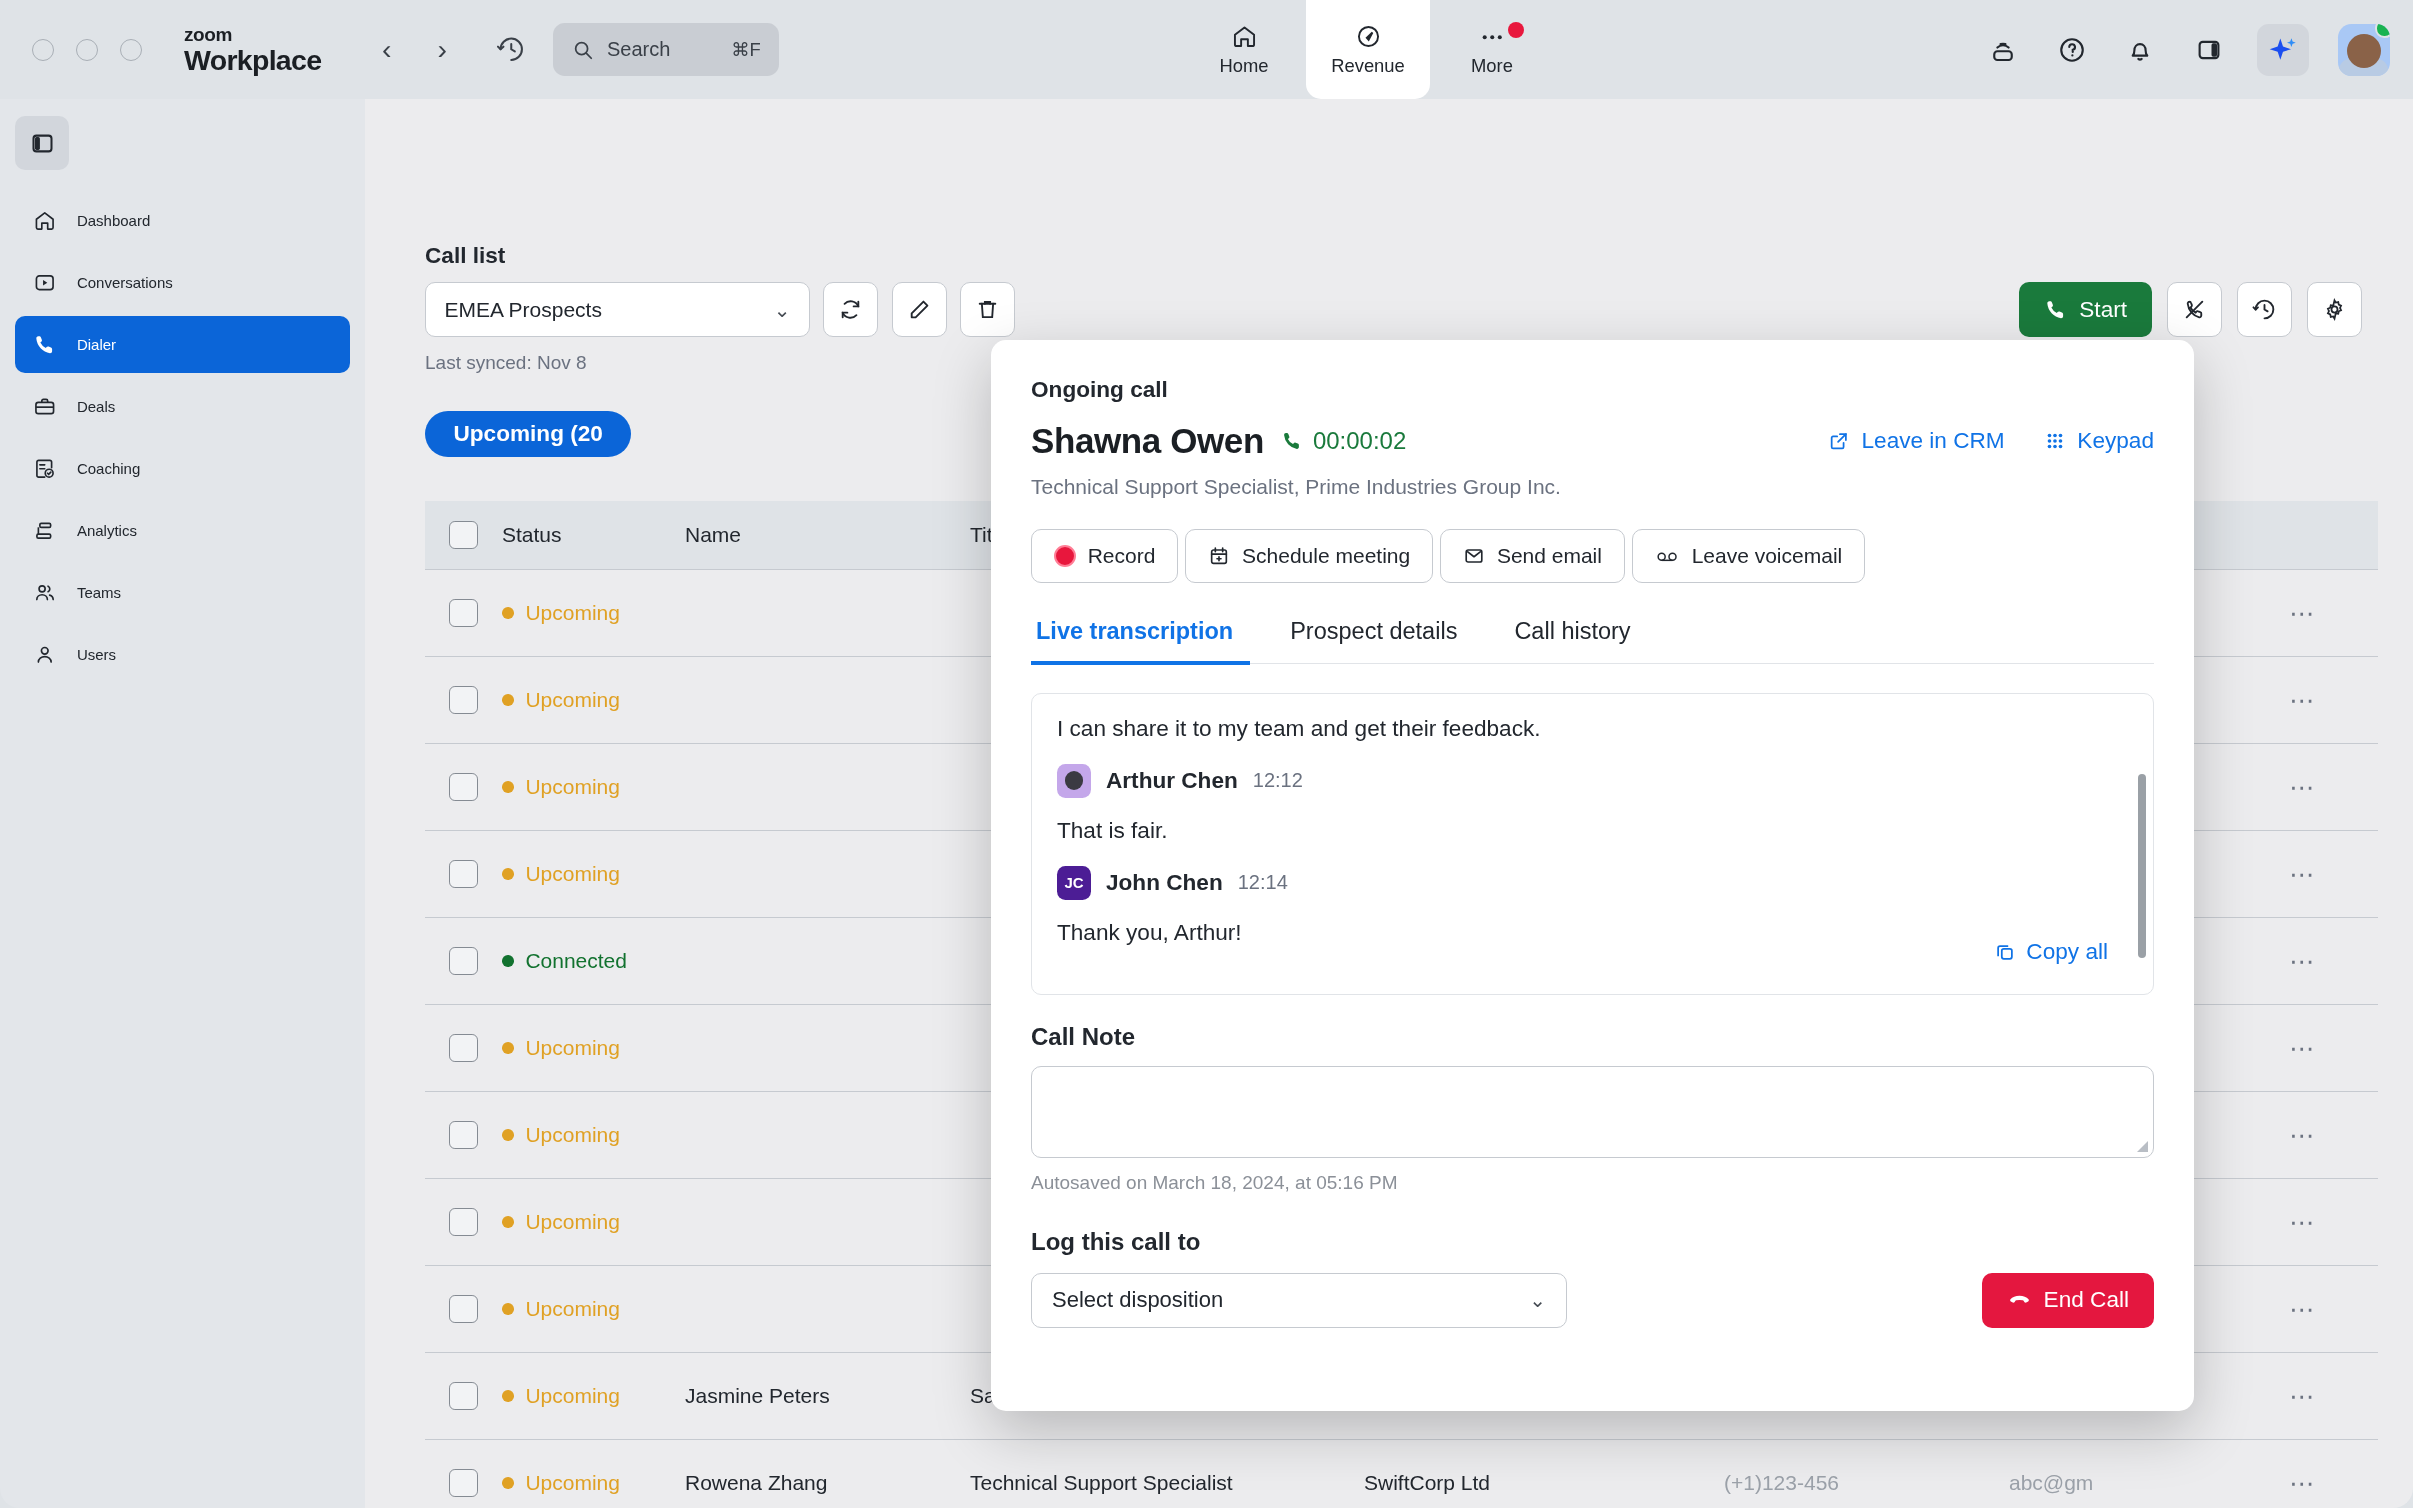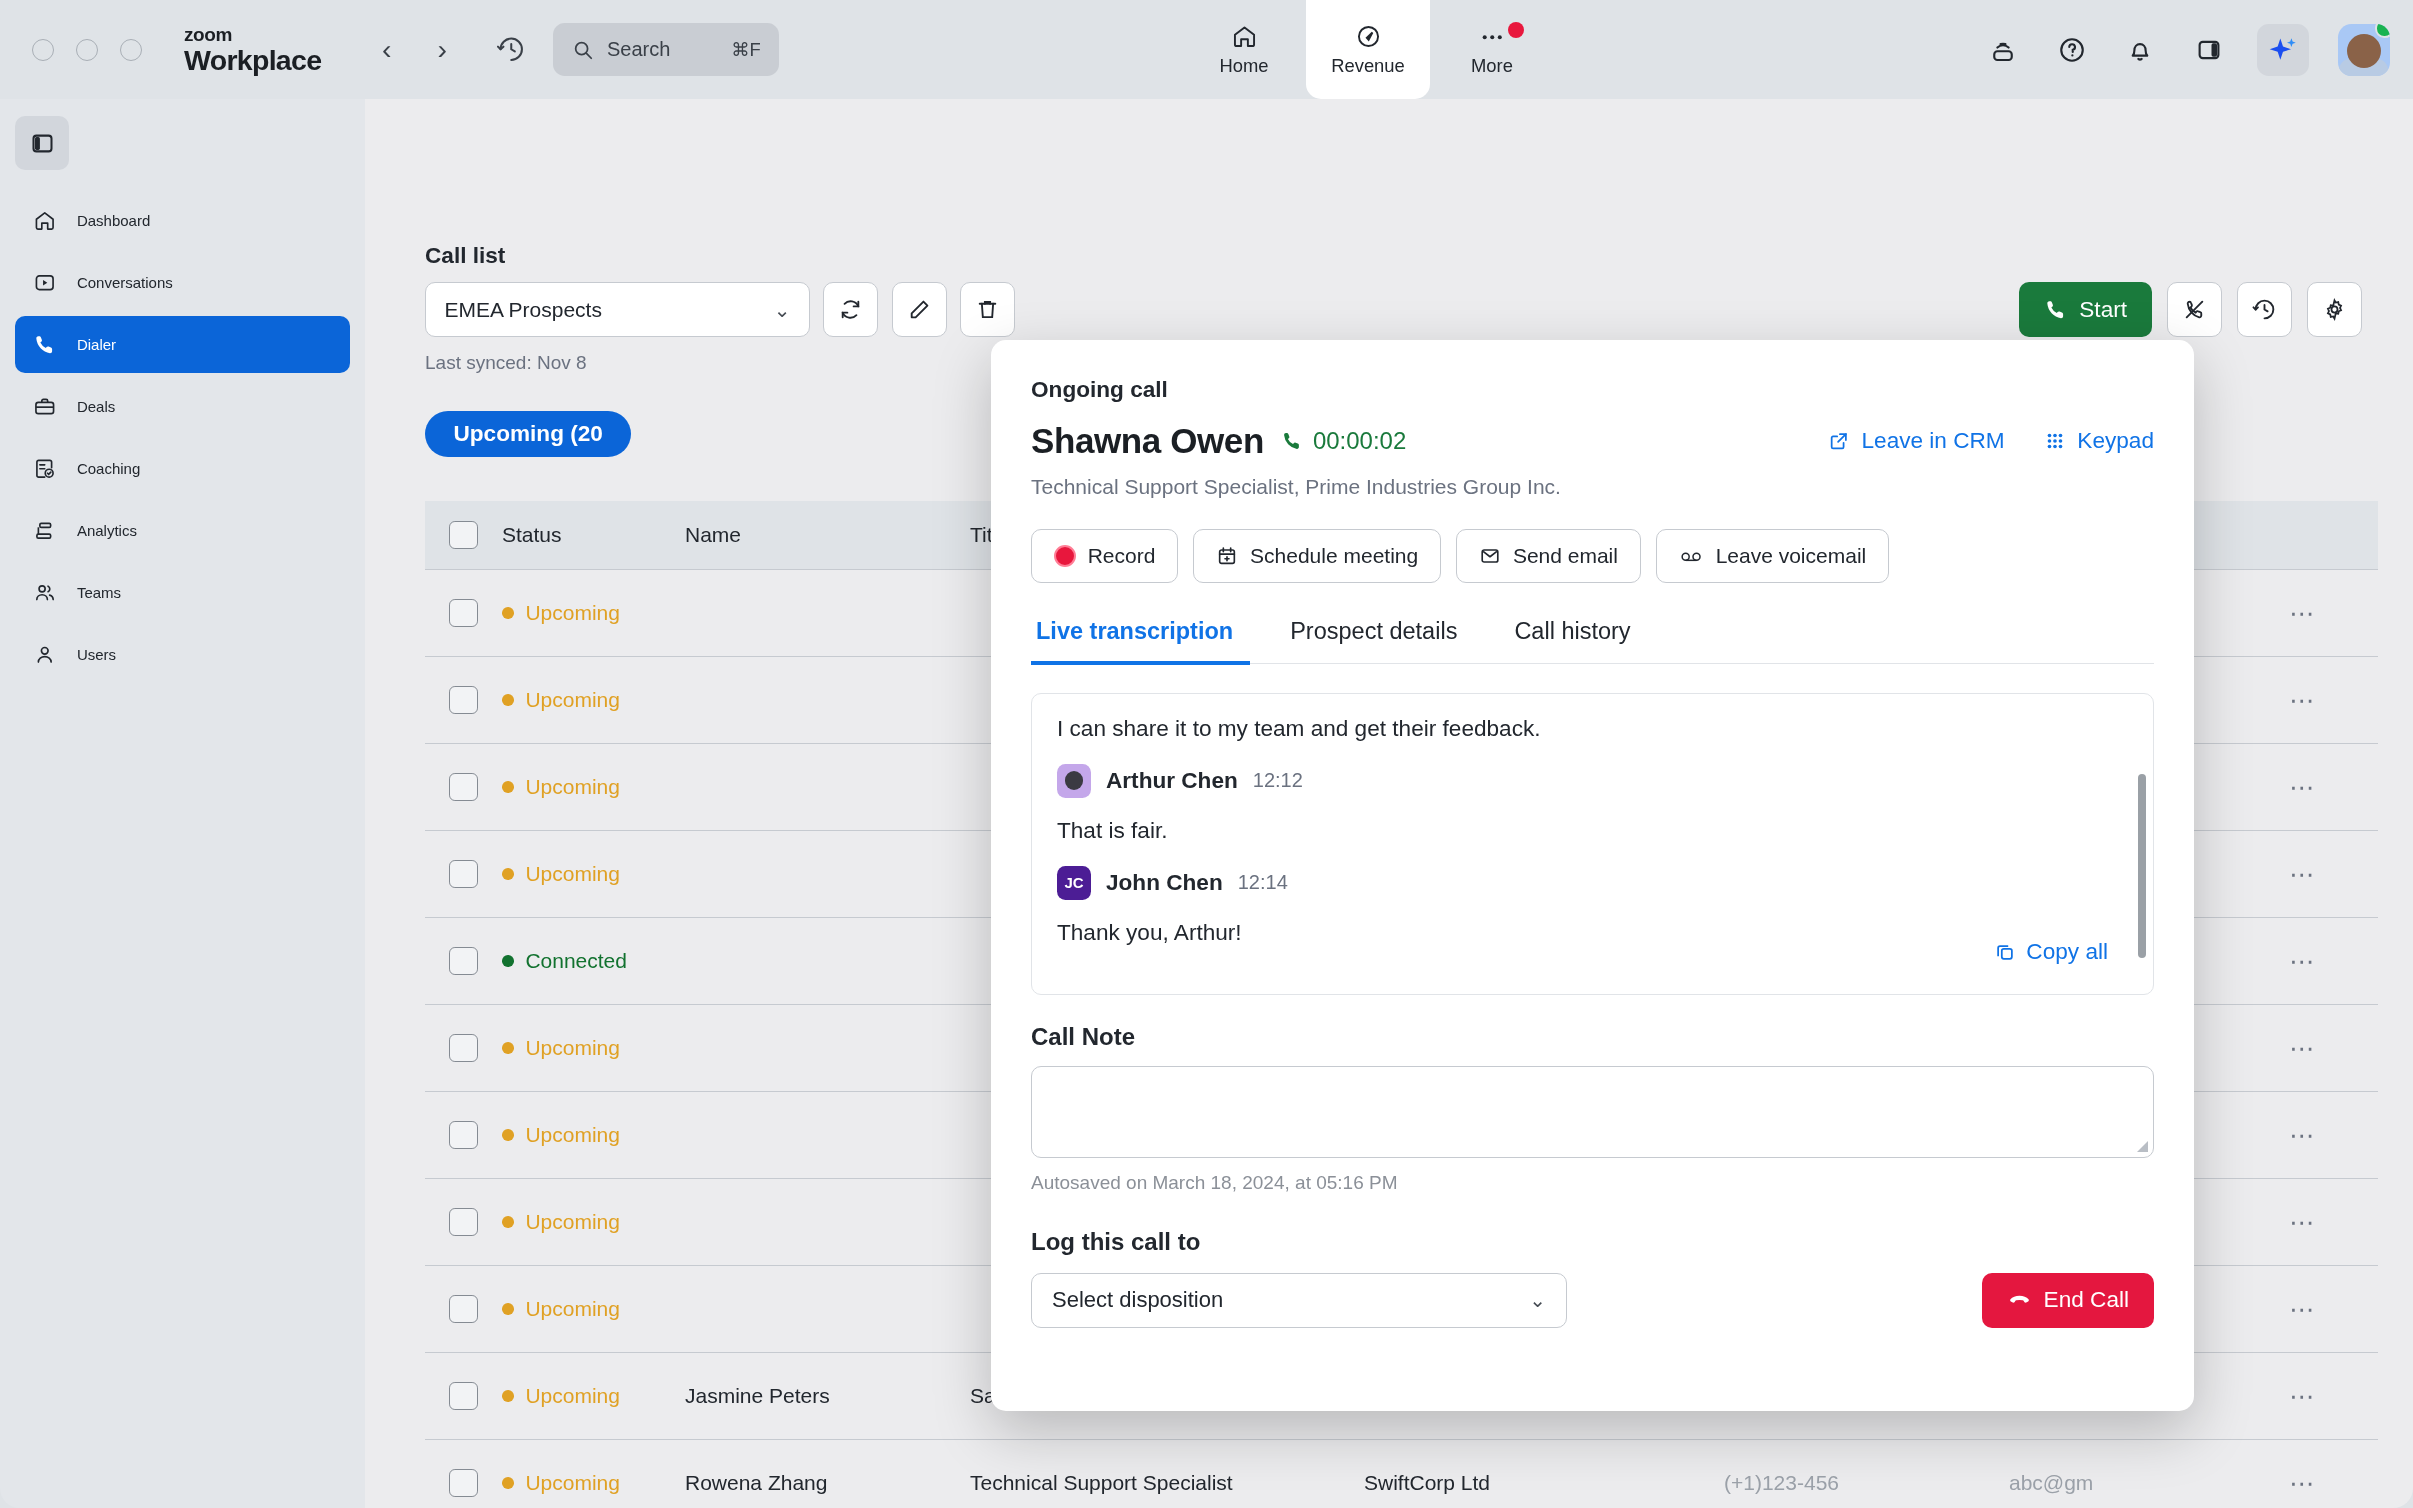--- a/index.html
+++ b/index.html
@@ -211,21 +211,21 @@
     margin-left: 21px;
   }
   .m-kicker { font-size: 22.6px; font-weight: 700; color: #22272e; }
   .m-titlerow { display: flex; align-items: center; margin-top: 18.4px; }
   .m-name { font-size: 35px; font-weight: 700; color: #1b1f24; letter-spacing: -0.4px; }
   .m-timer { font-size: 24px; color: #1a7a3c; margin-left: 17px; display: flex; align-items: center; gap: 10px; }
   .m-links { margin-left: auto; display: flex; align-items: center; gap: 39px; }
   .m-link { display: flex; align-items: center; gap: 11.7px; color: #1073e6; font-size: 22.6px; }
   .m-sub { margin-top: 13.4px; font-size: 21px; color: #6b7280; }
 
-  .m-actions { display: flex; gap: 15px; margin-top: 30px; }
+  .m-actions { display: flex; gap: 7px; margin-top: 30px; }
   .abtn {
     height: 54px; padding: 0 22px; border: 1.7px solid #c6cad0;
     border-radius: 10px; background: #fff;
     display: flex; align-items: center; gap: 11.7px;
     font-size: 21px; color: #22272e;
   }
   .recdot {
     width: 22px; height: 22px; border-radius: 50%;
     background: #e8173d; border: 2.5px solid #ff7e96;
   }

